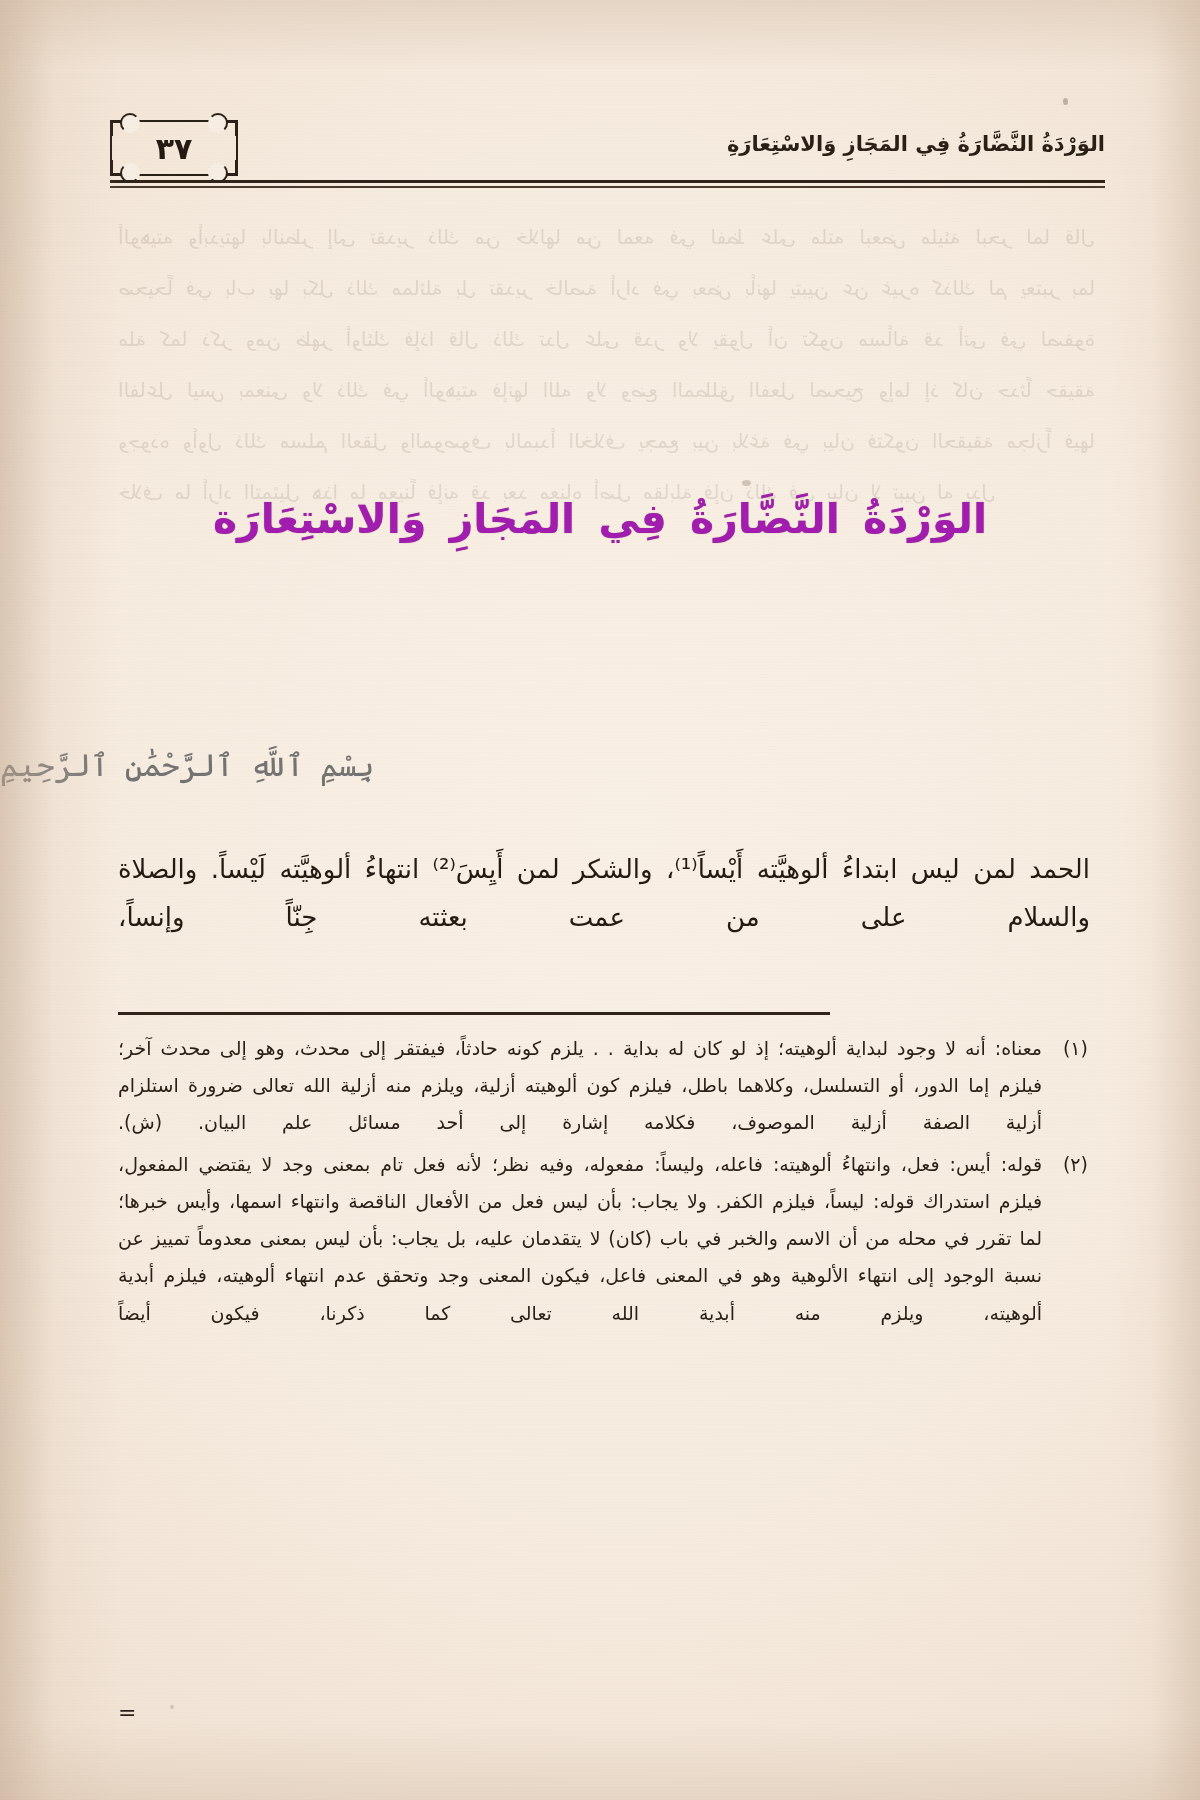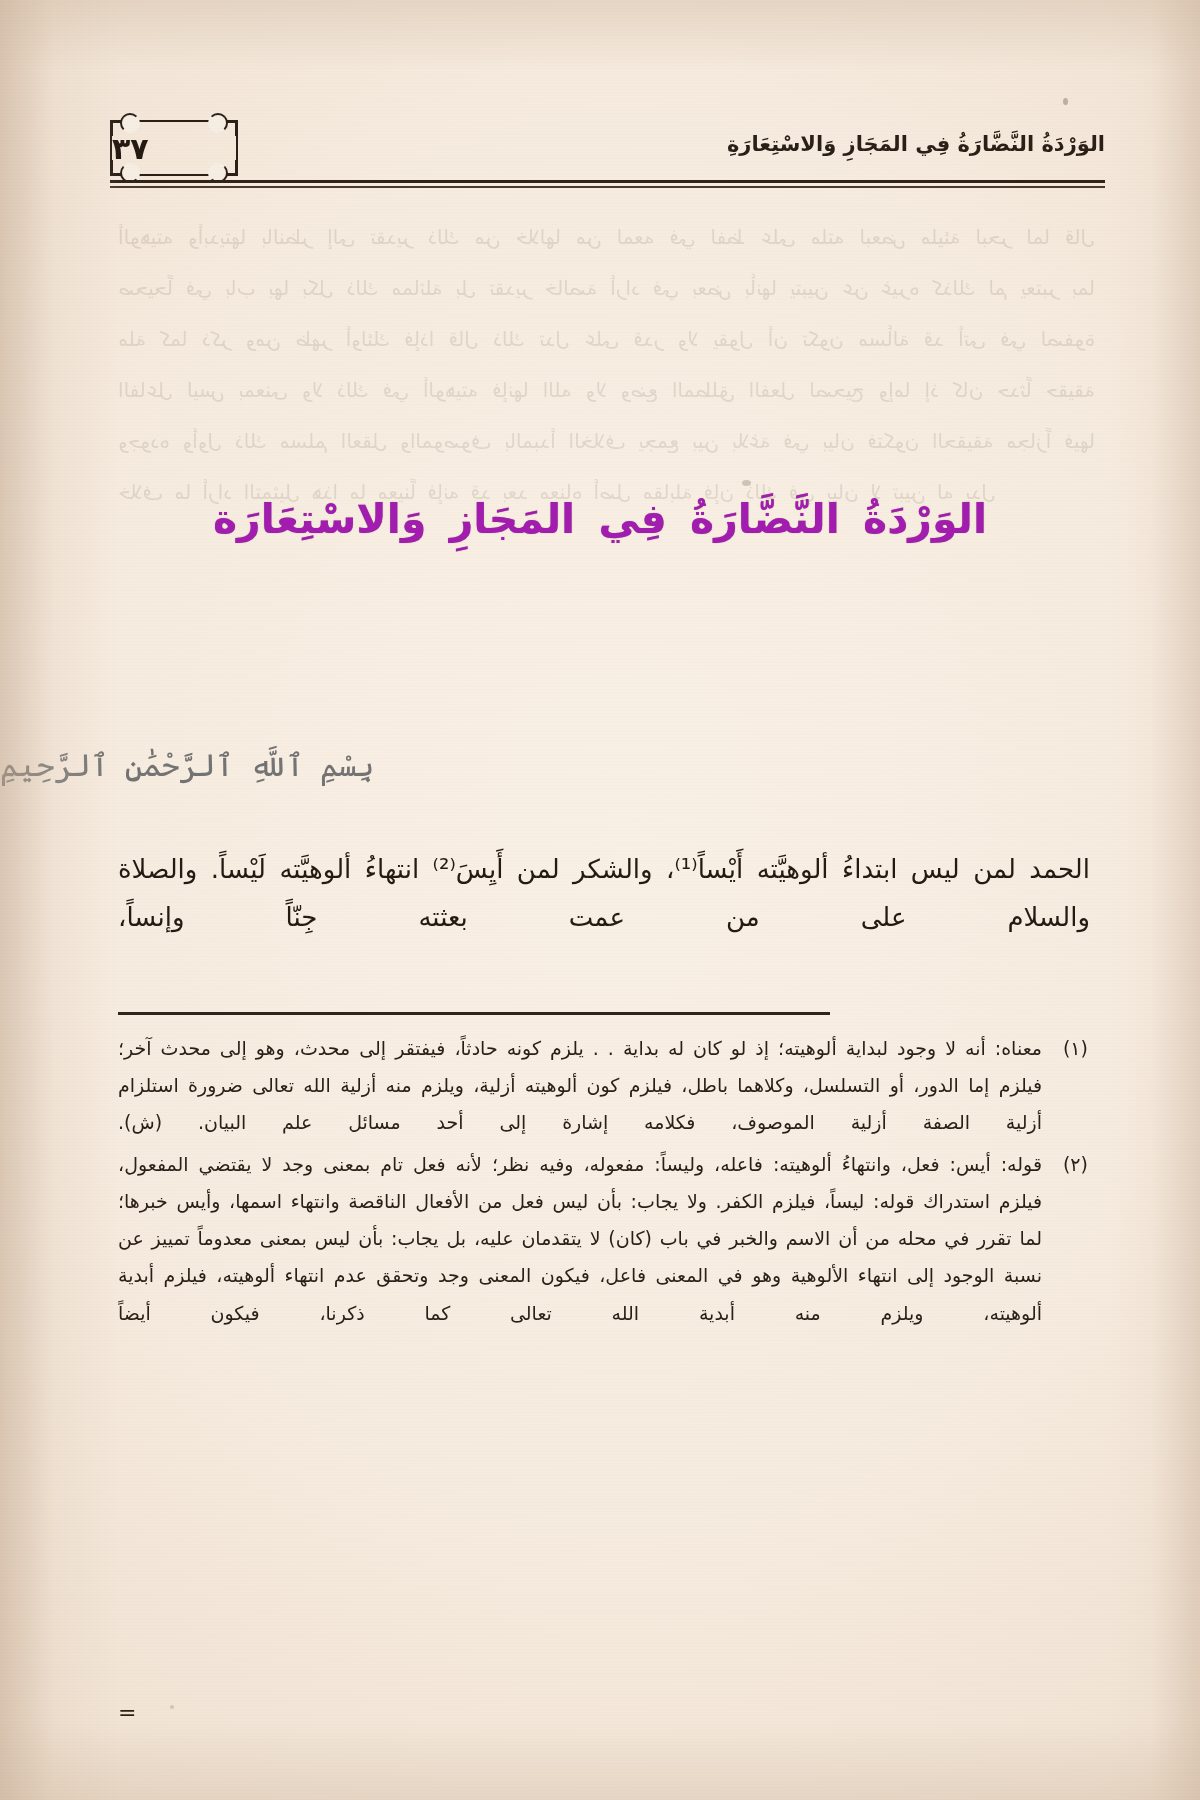--- a/index.html
+++ b/index.html
@@ -76,21 +76,21 @@
     position: absolute;
     right: auto;
     left: 0;
     top: 10px;
     width: 128px;
     height: 56px;
     border: 2.5px solid #2b2018;
     box-sizing: border-box;
     display: flex;
     align-items: center;
-    justify-content: flex-end;
+    justify-content: center;
     background: transparent;
   }
   
   .corner {
     position: absolute;
     width: 13px;
     height: 13px;
     border-color: #2b2018;
     border-style: solid;
     border-width: 0;

